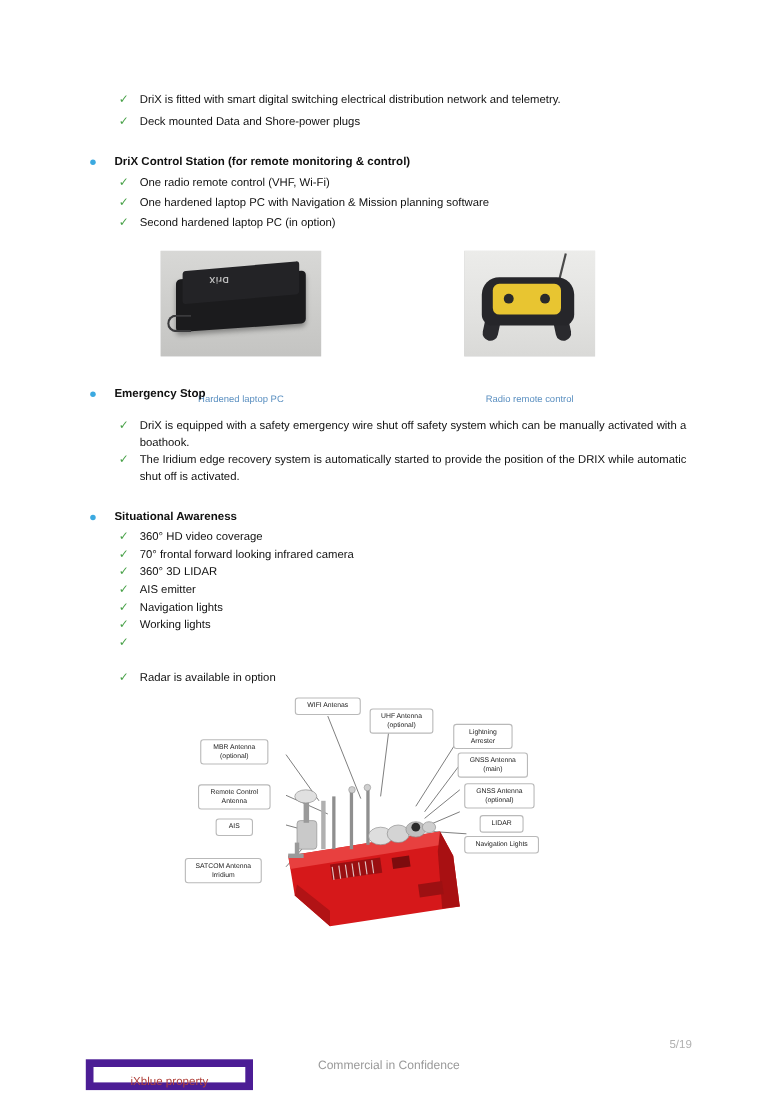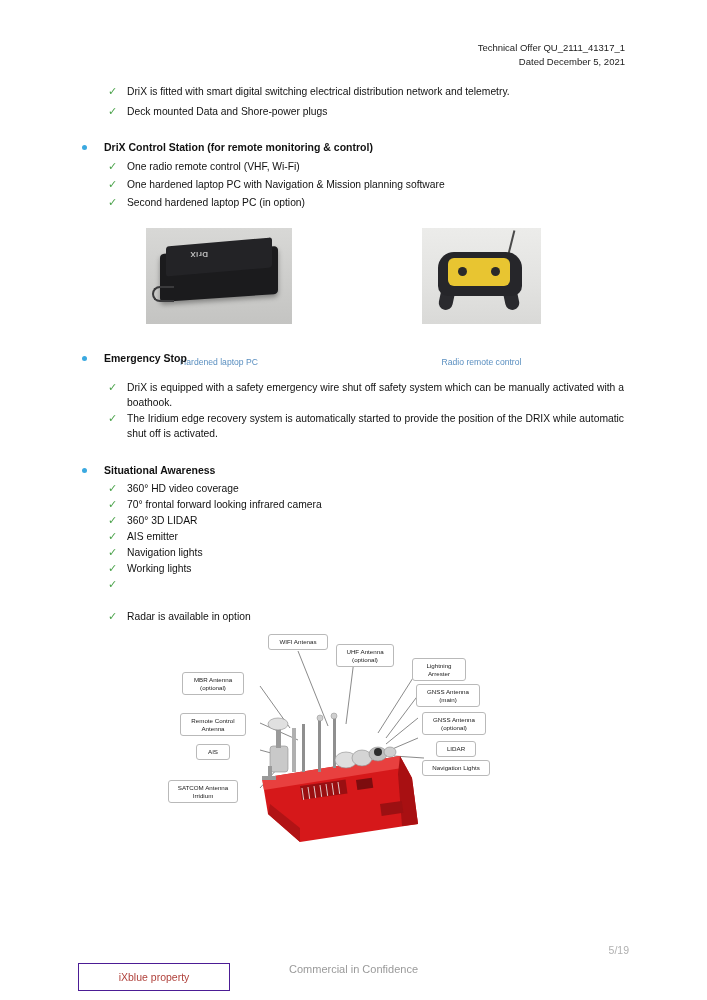--- a/index.html
+++ b/index.html
@@ -196,42 +196,38 @@
   .page-num {
     position: absolute;
     right: 78px; top: 944px;
     font-size: 10.5px;
     color: #b0b0b0;
   }
   .footer-box {
     position: absolute;
     left: 78px; top: 963px;
     width: 152px; height: 28px;
-    border: 1px solid #4c1d95;
+    border: 7px solid #4c1d95;
     background: #ffffff;
   }
   .footer-box span {
     position: absolute;
     left: 0; right: 0; top: 7px;
     text-align: center;
     font-size: 10.5px;
     color: #b0423c;
     font-weight: normal;
   }
 </style>
 </head>
 <body>
 
 <div class="page">
 
 
-  <div class="header-meta">
-    <div>Technical Offer QU_2111_41317_1</div>
-    <div>Dated December 5, 2021</div>
-  </div>
 
   <div class="content">
 
     <div class="check-item" style="left:127px; top:85px; width:500px;">
       <span class="tick">✓</span>
       <span>DriX is fitted with smart digital switching electrical distribution network and telemetry.</span>
     </div>
     <div class="check-item" style="left:127px; top:105px; width:500px;">
       <span class="tick">✓</span>
       <span>Deck mounted Data and Shore-power plugs</span>

